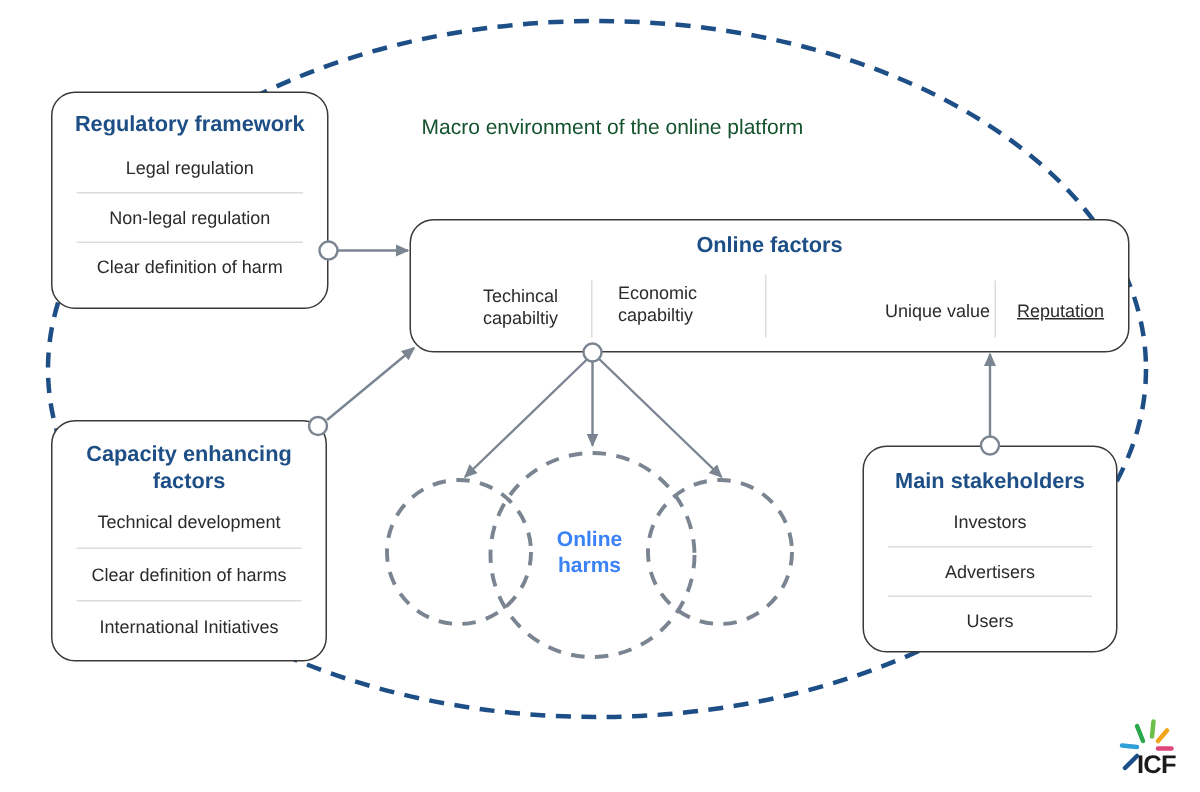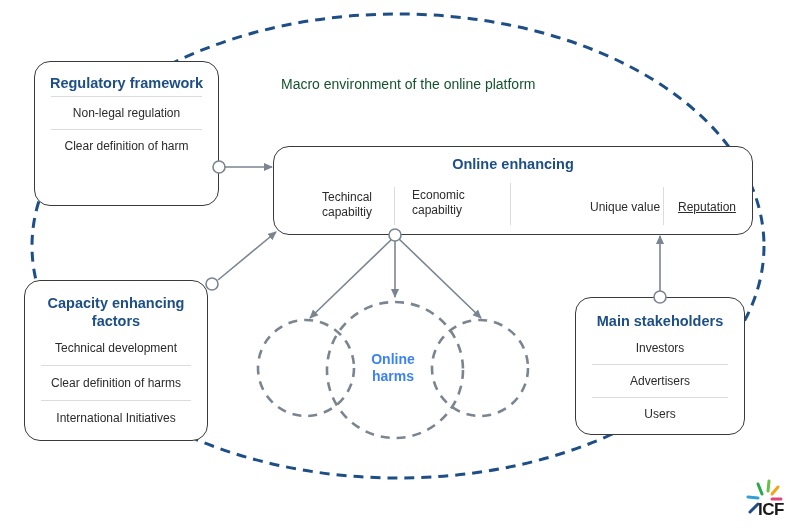--- a/index.html
+++ b/index.html
@@ -38,45 +38,46 @@
   <line x1="395" y1="240" x2="395" y2="297" stroke="#7a8591" stroke-width="1.6" marker-end="url(#arr)"></line>
   <line x1="398" y1="238" x2="481" y2="318" stroke="#7a8591" stroke-width="1.6" marker-end="url(#arr)"></line>
   <line x1="660" y1="292" x2="660" y2="236" stroke="#7a8591" stroke-width="1.6" marker-end="url(#arr)"></line>
 </svg>
 
 <div class="macro-label">Macro environment of the online platform</div>
 
 <div class="box" style="left:34px; top:61px; width:185px; height:145px;">
   <div class="box-title" style="margin-top:12px;">Regulatory framework</div>
   <div style="margin-top:4px;">
+    <div class="item">Legal regulation</div>
     <div class="sep"></div>
     <div class="item">Non-legal regulation</div>
     <div class="sep"></div>
     <div class="item">Clear definition of harm</div>
   </div>
 </div>
 
 <div class="box" style="left:273px; top:146px; width:480px; height:89px;">
-  <div class="box-title" style="margin-top:8px;">Online enhancing</div>
+  <div class="box-title" style="margin-top:8px;">Online factors</div>
   <div class="op-item" style="left:48px; top:43px; text-align:center;">
     <div>Techincal</div>
     <div>capabiltiy</div>
   </div>
   <div class="op-sep" style="left:120px; top:40px; height:38px;"></div>
   <div class="op-item" style="left:138px; top:41px; text-align:left;">
     <div>Economic</div>
     <div>capabiltiy</div>
   </div>
   <div class="op-sep" style="left:236px; top:36px; height:42px;"></div>
   <div class="op-item" style="left:316px; top:53px;">Unique value</div>
   <div class="op-sep" style="left:389px; top:40px; height:38px;"></div>
   <div class="op-item" style="left:404px; top:53px;text-decoration:underline;">Reputation</div>
 </div>
 
-<div class="box" style="left:24px; top:280px; width:184px; height:161px;">
+<div class="box" style="left:34px; top:280px; width:184px; height:161px;">
   <div class="box-title" style="margin-top:13px;">
     <div>Capacity enhancing</div>
     <div>factors</div>
   </div>
   <div style="margin-top:2px;">
     <div class="item" style="height:33px; line-height:33px;">Technical development</div>
     <div class="sep"></div>
     <div class="item" style="height:34px; line-height:34px;">Clear definition of harms</div>
     <div class="sep"></div>
     <div class="item" style="height:34px; line-height:34px;">International Initiatives</div>

